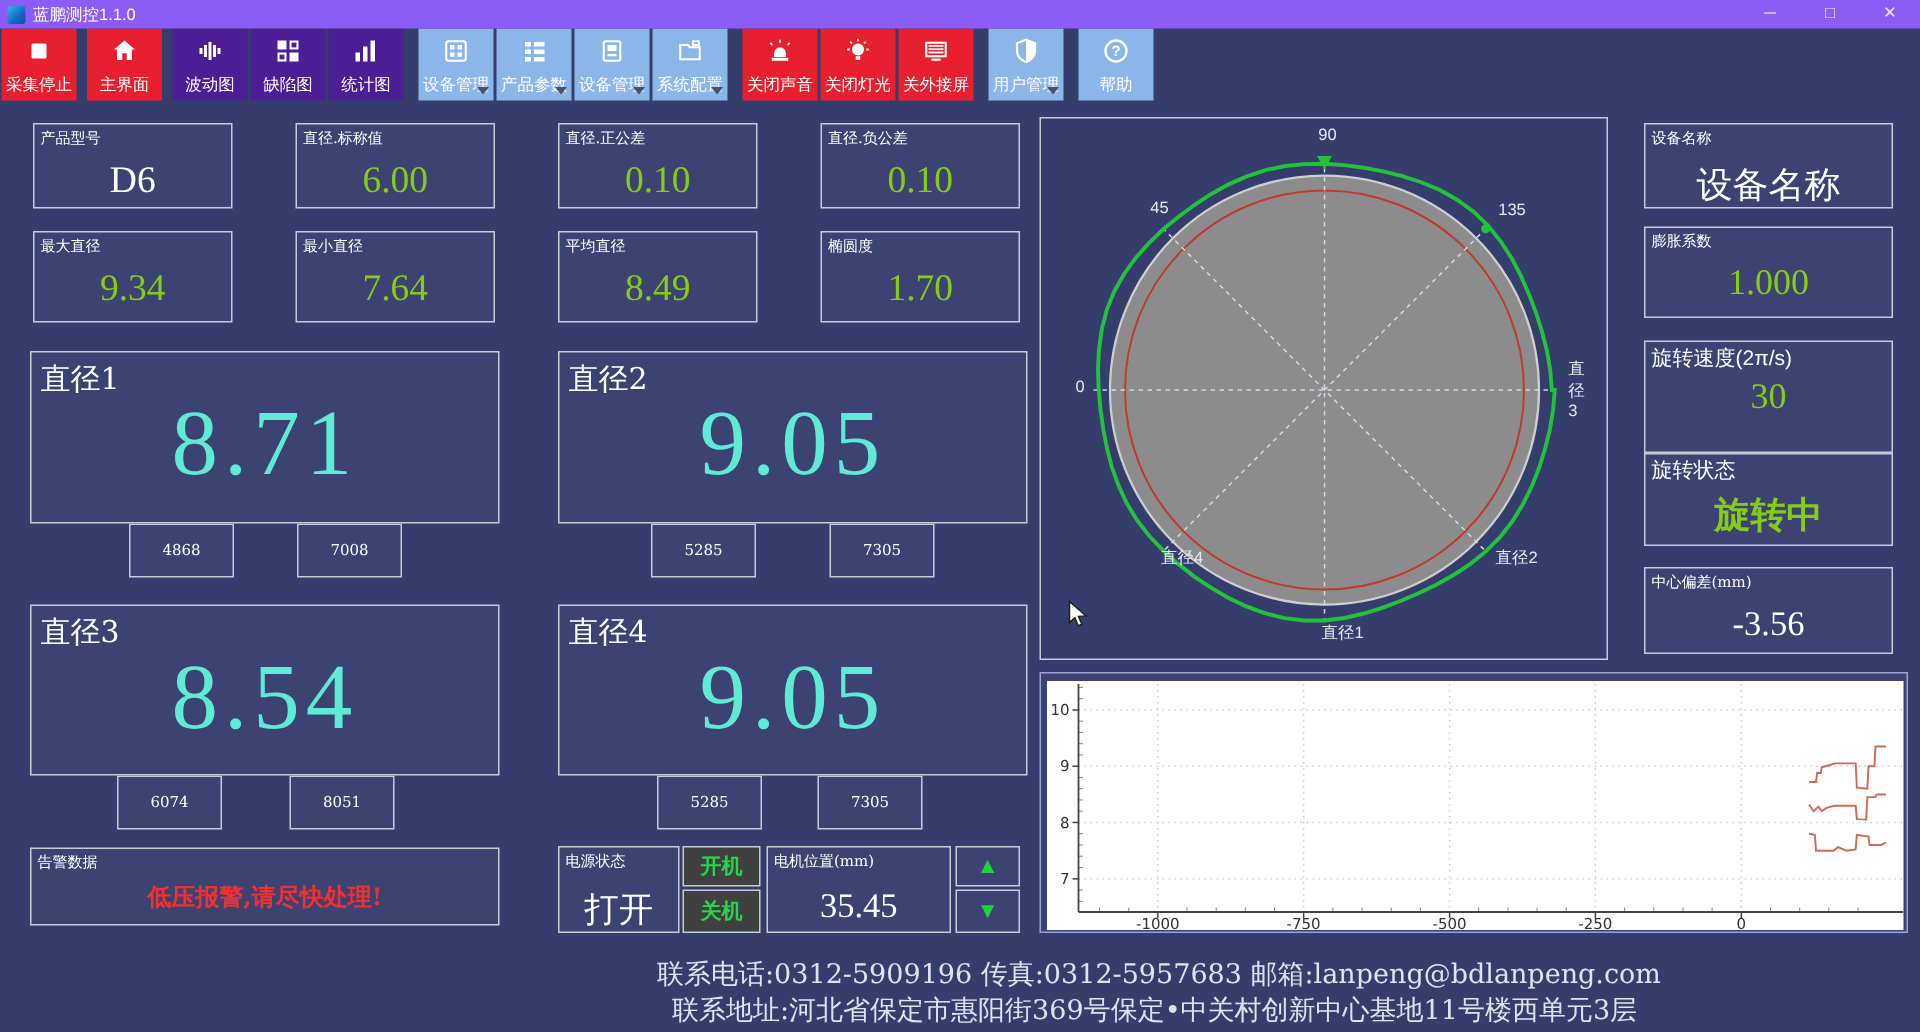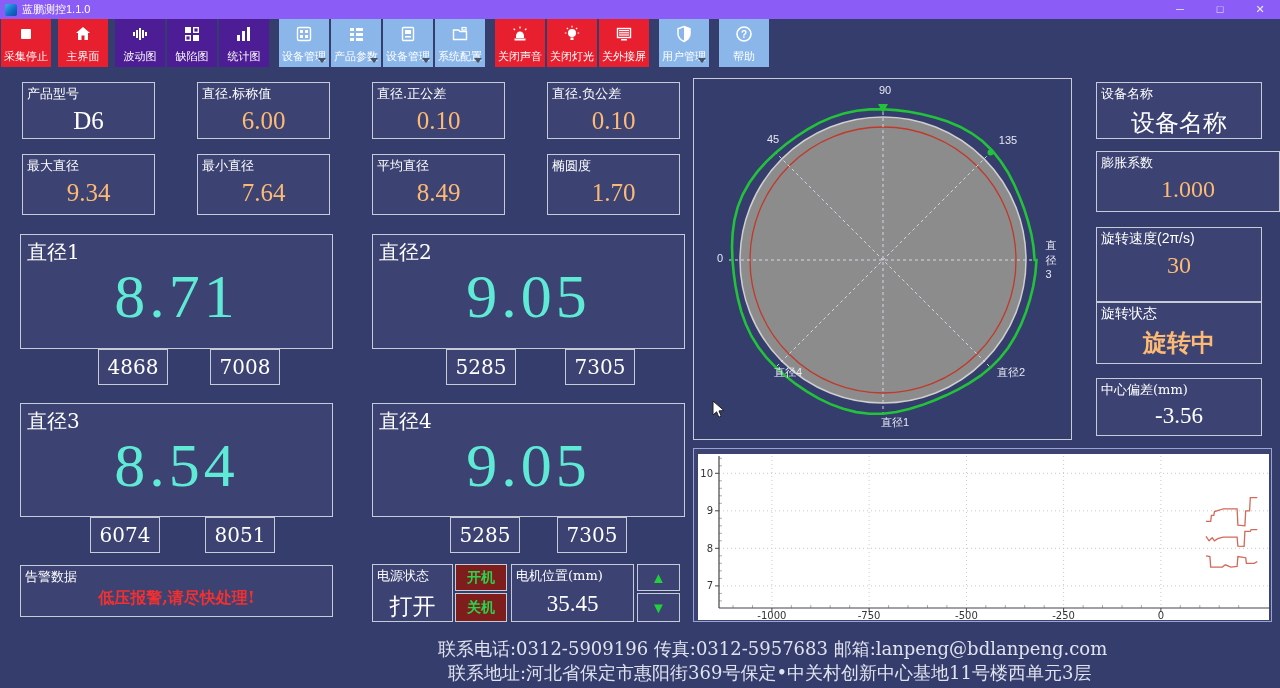--- a/index.html
+++ b/index.html
@@ -17,34 +17,34 @@
   .tb .ticon{flex:1;display:flex;align-items:center;justify-content:center;}
   .tb.red{background:#e81f2e;}
   .tb.blue{background:#4c1d95;}
   .tb.lblue{background:#8ab6ea;}
   .g7{margin-right:7px;} .g10{margin-right:10px;}
   .caret{position:absolute;right:3px;bottom:4px;width:0;height:0;border-left:4px solid transparent;
       border-right:4px solid transparent;border-top:5px solid #4a5160;}
   .tlabel{white-space:nowrap;}
   
   .panel{position:absolute;background:#3c4373;border:1px solid #c6cbd8;box-sizing:border-box;}
-  .plabel{position:absolute;left:4px;top:2px;font-family:"DejaVu Serif","Liberation Serif",serif;font-size:13px;color:#fff;white-space:nowrap;}
+  .plabel{position:absolute;left:4px;top:2px;font-family:"DejaVu Serif","Liberation Serif",serif;font-size:10px;color:#fff;white-space:nowrap;}
   .pvalue{position:absolute;left:0;right:0;text-align:center;font-family:Liberation Serif, serif;color:#fff;}
-  .green{color:#fdba74;}
+  .green{color:#84cc16;}
   .p-sm .pvalue{top:24px;font-size:25px;}
   .p-big .plabel{font-size:20px;top:4px;left:6px;}
   .p-big .pvalue{top:26px;font-size:62px;letter-spacing:4px;color:#5eead4;}
   .sub{position:absolute;width:70px;height:36px;border:1px solid #c6cbd8;background:#3c4373;color:#fff;
-      font-family:"DejaVu Serif",serif;font-size:20px;display:flex;align-items:center;justify-content:center;box-sizing:border-box;margin-left:12px;}
+      font-family:"DejaVu Serif",serif;font-size:10px;display:flex;align-items:center;justify-content:center;box-sizing:border-box;}
   .p-r .pvalue{top:24px;font-size:24px;}
   
   .alarm-msg{position:absolute;left:0;right:0;top:22px;text-align:center;color:#f23030;
       font-family:"DejaVu Serif",serif;font-size:16px;font-weight:bold;}
   
-  .gbtn{position:absolute;border:1px solid #c6cbd8;background:#7f1d1d;color:#27d44a;
+  .gbtn{position:absolute;border:1px solid #c6cbd8;background:#404040;color:#27d44a;
       font-family:Liberation Mono, monospace;font-weight:bold;font-size:14px;display:flex;align-items:center;justify-content:center;box-sizing:border-box;}
   .abtn{position:absolute;border:1px solid #c6cbd8;background:#3c4373;display:flex;align-items:center;justify-content:center;
       color:#1fd23c;font-size:15px;box-sizing:border-box;}
   
   .company{position:absolute;left:18px;top:638px;font-family:"DejaVu Serif","Liberation Serif",serif;
       font-weight:bold;font-size:31px;color:#25d14b;letter-spacing:2px;}
   .contact{position:absolute;color:#dfe3ee;font-family:"DejaVu Serif",serif;font-size:18px;white-space:nowrap;}
   
   .plab{position:absolute;color:#e6e9f2;font-size:11px;transform:translate(-50%,-50%);font-family:"Liberation Sans",sans-serif;}
   
@@ -333,21 +333,21 @@
     <span class="plab" style="left:360px;top:180px">直径3</span>
     <span class="plab" style="left:94px;top:293px">直径4</span>
     <span class="plab" style="left:317px;top:293px">直径2</span>
     <span class="plab" style="left:201px;top:343px">直径1</span>
   </div>
 
   <div class="panel p-r" style="left:1096px;top:82px;width:166px;height:57px">
     <span class="plabel">设备名称</span>
     <div class="pvalue">设备名称</div>
   </div>
-  <div class="panel p-r" style="left:1096px;top:151px;width:184px;height:61px">
+  <div class="panel p-r" style="left:1096px;top:151px;width:166px;height:61px">
     <span class="plabel">膨胀系数</span>
     <div class="pvalue green">1.000</div>
   </div>
   <div class="panel p-r" style="left:1096px;top:227px;width:166px;height:75px">
     <span class="plabel" style="font-family:'Liberation Sans',sans-serif;font-size:14px">旋转速度(2π/s)</span>
     <div class="pvalue green">30</div>
   </div>
   <div class="panel p-r" style="left:1096px;top:302px;width:166px;height:62px">
     <span class="plabel" style="font-family:'Liberation Sans',sans-serif;font-size:14px">旋转状态</span>
     <div class="pvalue green" style="font-family:'Liberation Sans',sans-serif;font-weight:bold">旋转中</div>

